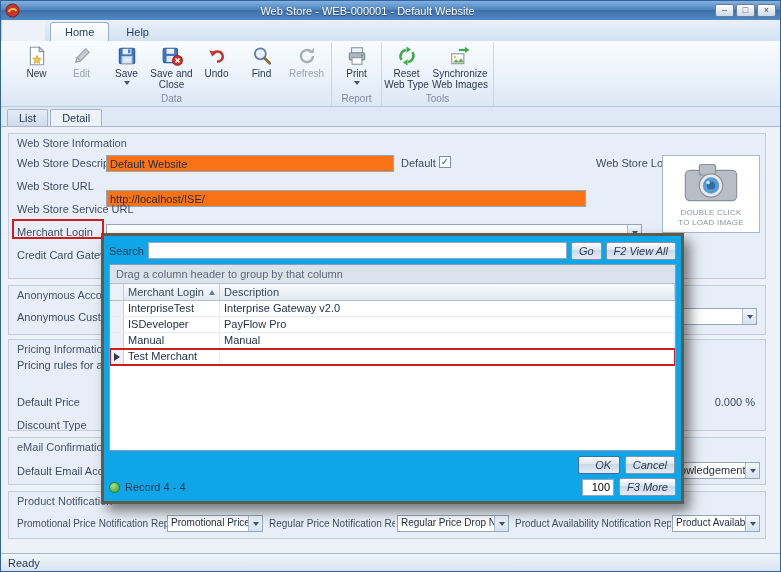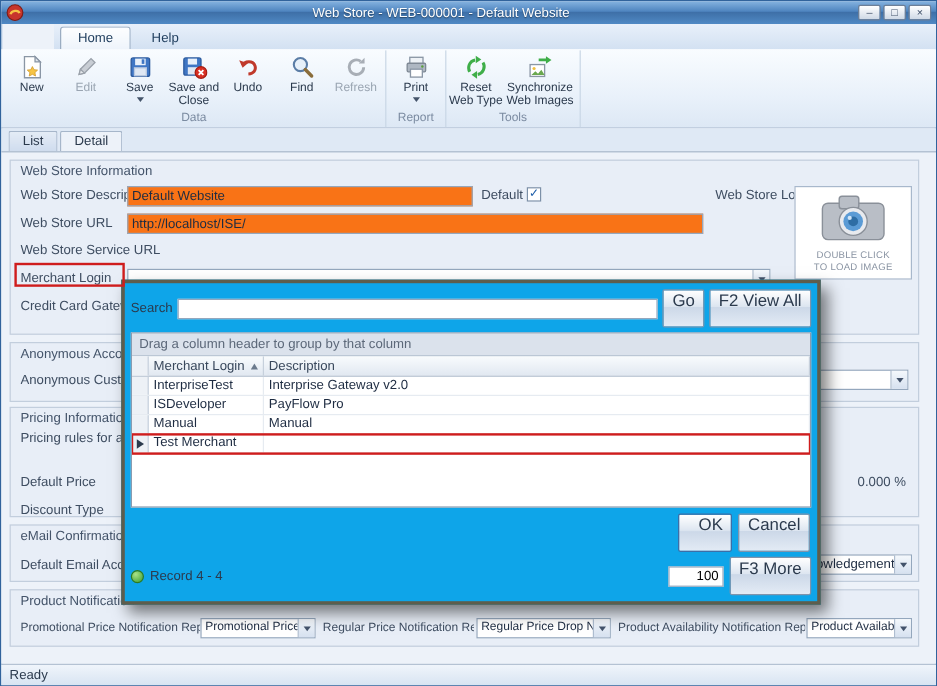--- a/index.html
+++ b/index.html
@@ -22,21 +22,21 @@
              text-align:center; color:#42526b; }
 
   
   .ribbon-tabs { flex:0 0 21px; background:linear-gradient(#e8f0fa,#d3e1f2);
                  display:flex; align-items:flex-end; padding:0 5px; gap:2px;margin-left:44px; }
   .rtab { padding:3px 14px 3px; border:1px solid transparent; border-bottom:none;
           border-radius:3px 3px 0 0; color:#1e3c5c; }
   .rtab.active { background:linear-gradient(#fdfeff,#eef4fb); border-color:#9badc2; }
 
   .ribbon-body { flex:0 0 66px; background:linear-gradient(#f9fcff,#e9f1fa 60%,#dde8f5);
-                 border-bottom:1px solid #b9c8da; display:flex; padding:1px 1px 0; }
+                 border-bottom:1px solid #b9c8da; display:flex; padding:1px 11px 0; }
   .rgroup { display:flex; flex-direction:column; border-right:1px solid #c9d6e5; padding:0 2px; }
   .rgroup-buttons { flex:1; display:flex; align-items:stretch; }
   .rgroup-label { text-align:center; color:#7b8ba1; font-size:10px; height:13px; line-height:12px; }
   .rbtn { width:45px; display:flex; flex-direction:column; align-items:center; padding-top:3px; border-radius:3px; }
   .rbtn.wide { width:62px; }
   .rbtn .ic { width:22px; height:22px; flex:0 0 22px; }
   .rbtn .ic svg { width:22px; height:22px; }
   .rbtn .lbl { font-size:10px; text-align:center; line-height:11px; color:#2b3a4d; margin-top:1px; }
   .rbtn.disabled .lbl { color:#9aa5b2; }
   .dd-arrow { width:0; height:0; border:3px solid transparent; border-top:4px solid #44546a; margin-top:2px; }
@@ -66,23 +66,23 @@
   .logo-hint { font-size:8px; color:#8a94a3; text-align:center; line-height:10px; letter-spacing:.2px; }
   .note { position:absolute; line-height:12px; color:#3e4d61; }
   .pn-row { font-size:10px; }
 
   
   .popup { position:absolute; left:100px; top:232px; width:583px; height:271px;
            background:#0ea5e9; border:3px solid #5e5d4c; box-shadow:6px 7px 12px rgba(0,0,0,.5);
            z-index:20; padding:5px; display:flex; flex-direction:column; }
   .search-row { display:flex; align-items:center; gap:4px; flex:0 0 19px; margin-bottom:4px; }
   .search-input { flex:1; height:17px; border:1px solid #94a7bd; background:#fff; font:inherit; padding:0 3px; }
-  .btn { height:32px; border:1px solid #8094ac; border-radius:2px; font-size:14px; color:#2b3a4d;
+  .btn { height:18px; border:1px solid #8094ac; border-radius:2px; font-size:11px; color:#2b3a4d;
          background:linear-gradient(#ffffff,#dce5f0 45%,#ccd8e8 46%,#e3ebf5);
-         padding:0 7px; line-height:16px; text-align:center; white-space:nowrap; }
+         padding:0 7px; line-height:16px; text-align:center; white-space:nowrap;font-style:italic; }
   .btn.default { border-color:#3d6ea6;padding-left:16px; }
   .grid { flex:1; border:1px solid #8a9bb0; background:#fff; display:flex; flex-direction:column; overflow:hidden; }
   .group-panel { flex:0 0 19px; background:#dbe2ec; border-bottom:1px solid #b4c0cf; color:#5c6879; padding:3px 6px; }
   .ghead { display:flex; flex:0 0 17px; background:linear-gradient(#f8fbfd,#e1e8f1); border-bottom:1px solid #b4c0cf; color:#39485c; }
   .gh-cell { padding:1px 4px; border-right:1px solid #c6d0dc; display:flex; align-items:center; gap:5px; white-space:nowrap; }
   .sort-asc { width:0; height:0; border-left:3.5px solid transparent; border-right:3.5px solid transparent;
               border-bottom:5px solid #6b7a8d; }
   .grows { flex:1; overflow:hidden; }
   .grow { display:flex; height:16px; border-bottom:1px solid #e6ebf1; color:#1e2c42; position:relative; }
   .gcell { padding:1px 4px; border-right:1px solid #e6ebf1; white-space:nowrap; overflow:hidden; }
@@ -91,21 +91,21 @@
   .row-arrow { width:0; height:0; border-top:4px solid transparent; border-bottom:4px solid transparent;
                border-left:6px solid #2b3a4d; }
   .col-ml { flex:0 0 96px; width:96px; }
   .col-desc { flex:1; }
   .grow.highlight { outline:2px solid #cf1d1d; outline-offset:-1px; z-index:2; }
   .popup-buttons { flex:0 0 18px; display:flex; justify-content:flex-end; gap:5px; margin:5px 1px 4px; }
   .popup-status { flex:0 0 18px; display:flex; align-items:center; gap:5px; }
   .rec-icon { width:11px; height:11px; border-radius:50%; border:1px solid #2c7a20;
               background:radial-gradient(circle at 35% 30%, #a9e287, #3c9e2e); }
   .rec-text { flex:1; color:#2b3a4d; }
-  .page-size { width:46px; height:17px; border:1px solid #94a7bd; text-align:right; font:inherit; padding:0 3px; }
+  .page-size { width:32px; height:17px; border:1px solid #94a7bd; text-align:right; font:inherit; padding:0 3px; }
 
   
   .annot { position:absolute; border:2px solid #cf1d1d; background:transparent; pointer-events:none; z-index:30; }
   .statusbar { flex:0 0 18px; background:linear-gradient(#f0f5fb,#d8e4f2); border-top:1px solid #a6b6ca;
                display:flex; align-items:center; padding:0 7px; }
 </style>
 </head>
 <body>
 
 <div class="window">
@@ -262,21 +262,21 @@
               <circle cx="21.5" cy="18.5" r="1.5" fill="#cfe4f7"></circle>
             </svg>
         </span>
         <span class="logo-hint">
           <span>DOUBLE CLICK</span><br>
           <span>TO LOAD IMAGE</span>
         </span>
       </div>
 
       <span class="flabel" style="left:8px; top:46px;">Web Store URL</span>
-      <input class="tbox" style="left: 97px; top: 44px; width: 480px;" value="http://localhost/ISE/">
+      <input class="tbox" style="left: 97px; top: 56px; width: 480px;" value="http://localhost/ISE/">
 
       <span class="flabel" style="left:8px; top:69px;">Web Store Service URL</span>
 
       <span class="flabel" style="left:8px; top:92px;">Merchant Login</span>
       <div class="combo" style="left:97px; top:90px; width:536px;">
         <span class="cval"></span>
           <span class="carr">
             <i></i>
           </span>
       </div>

